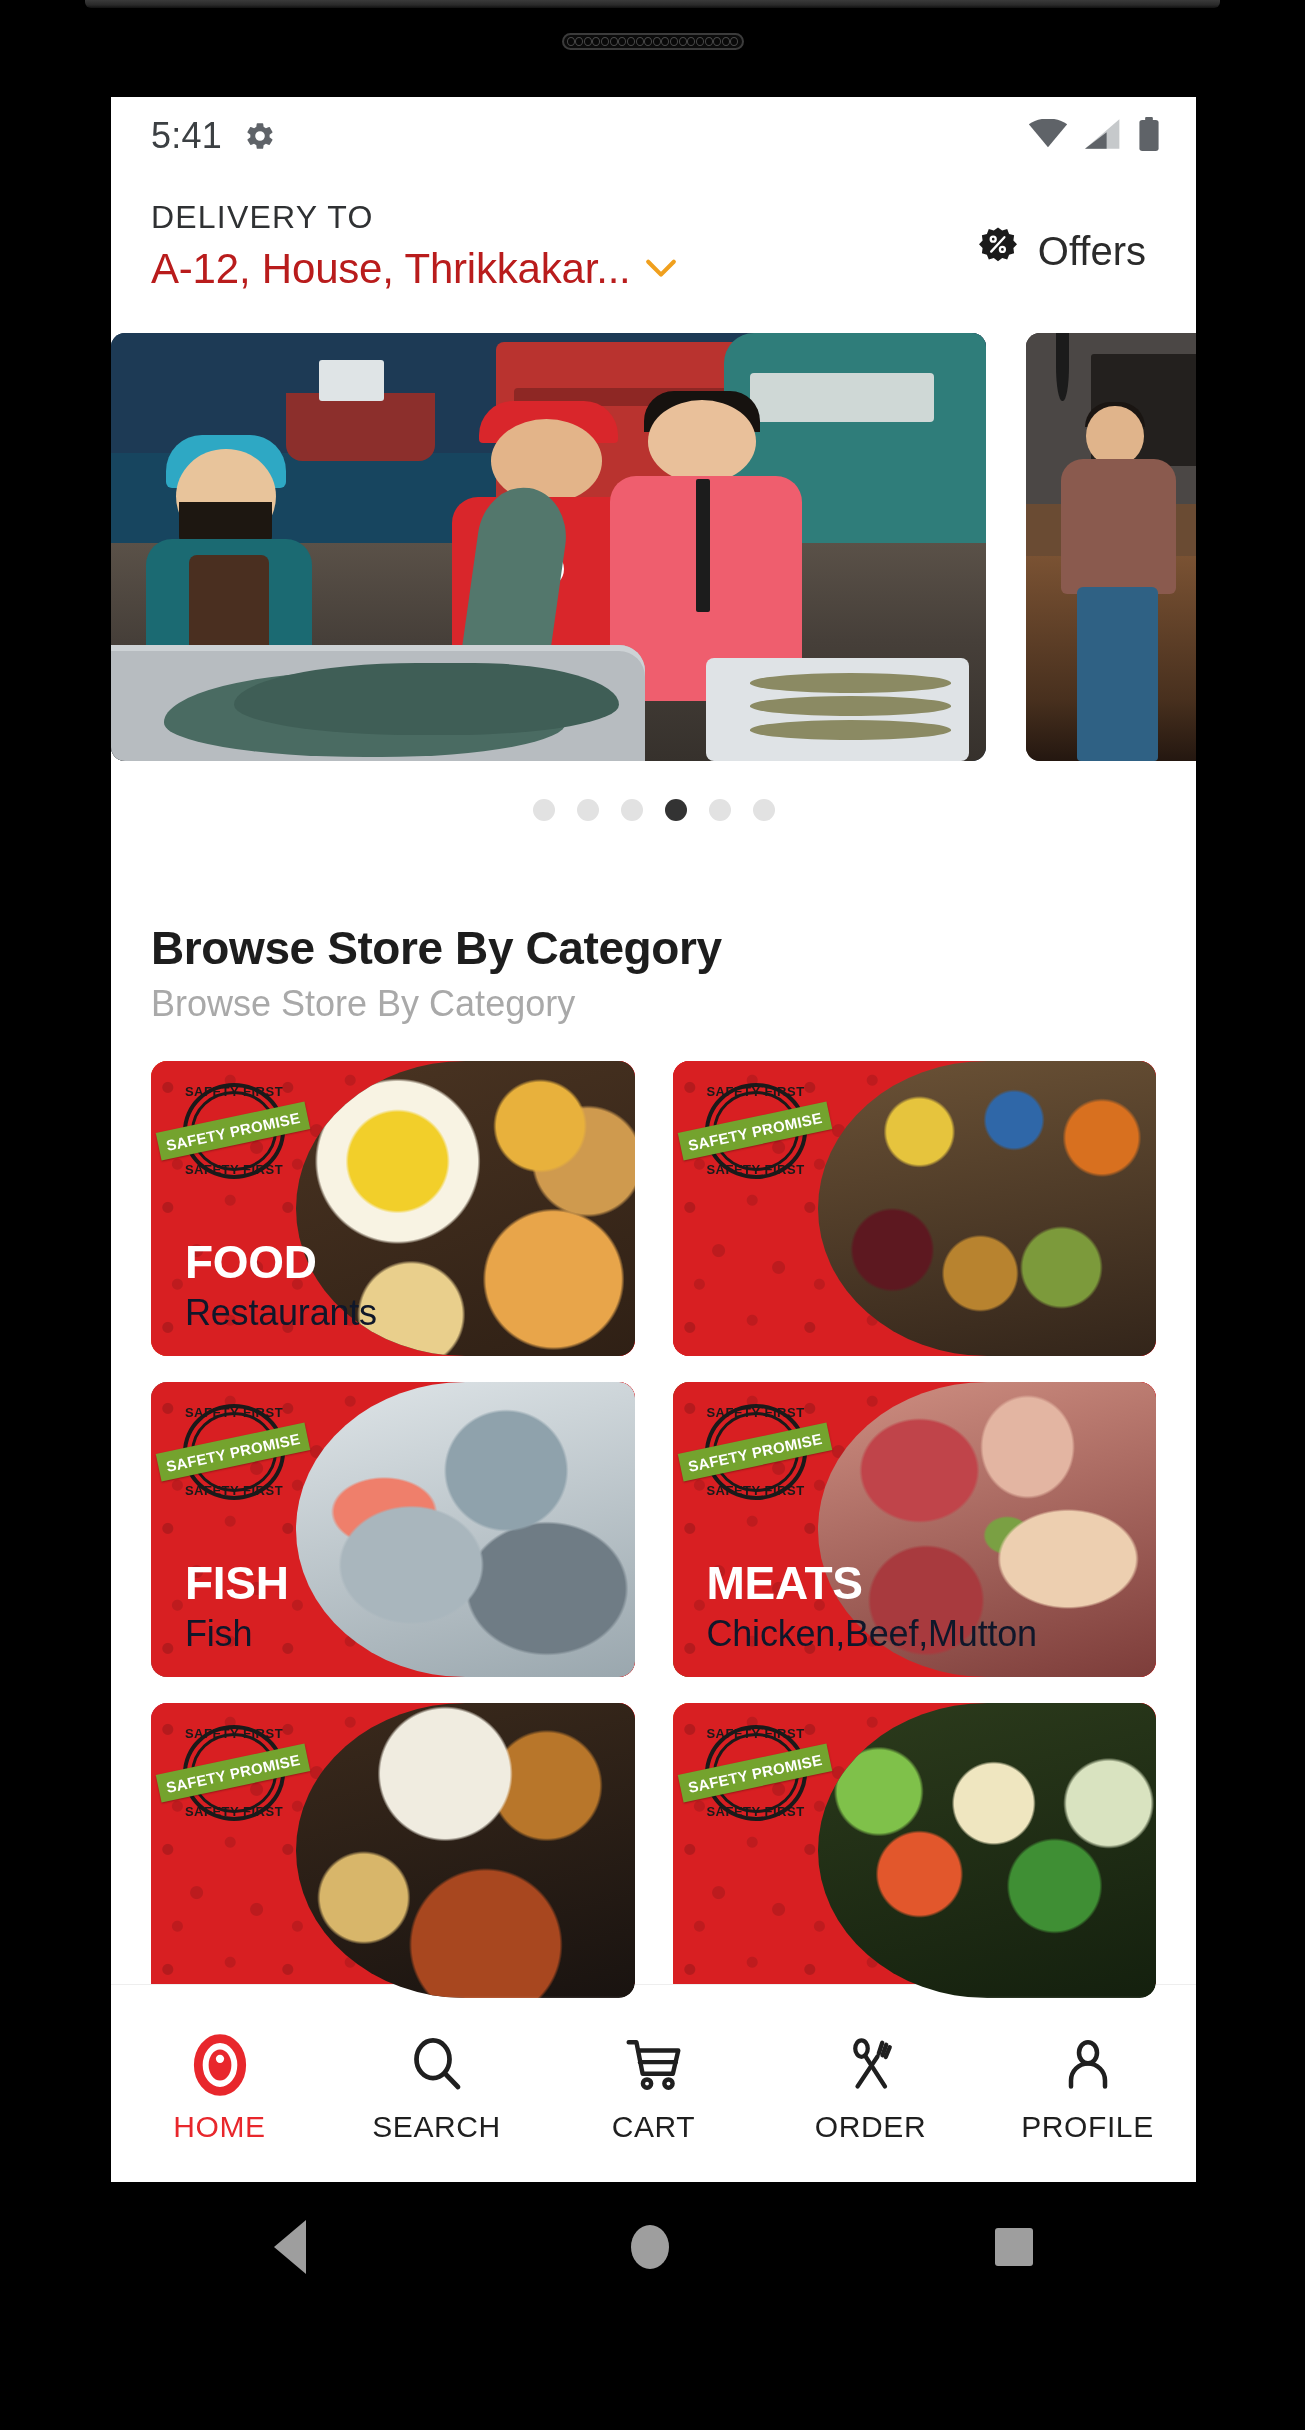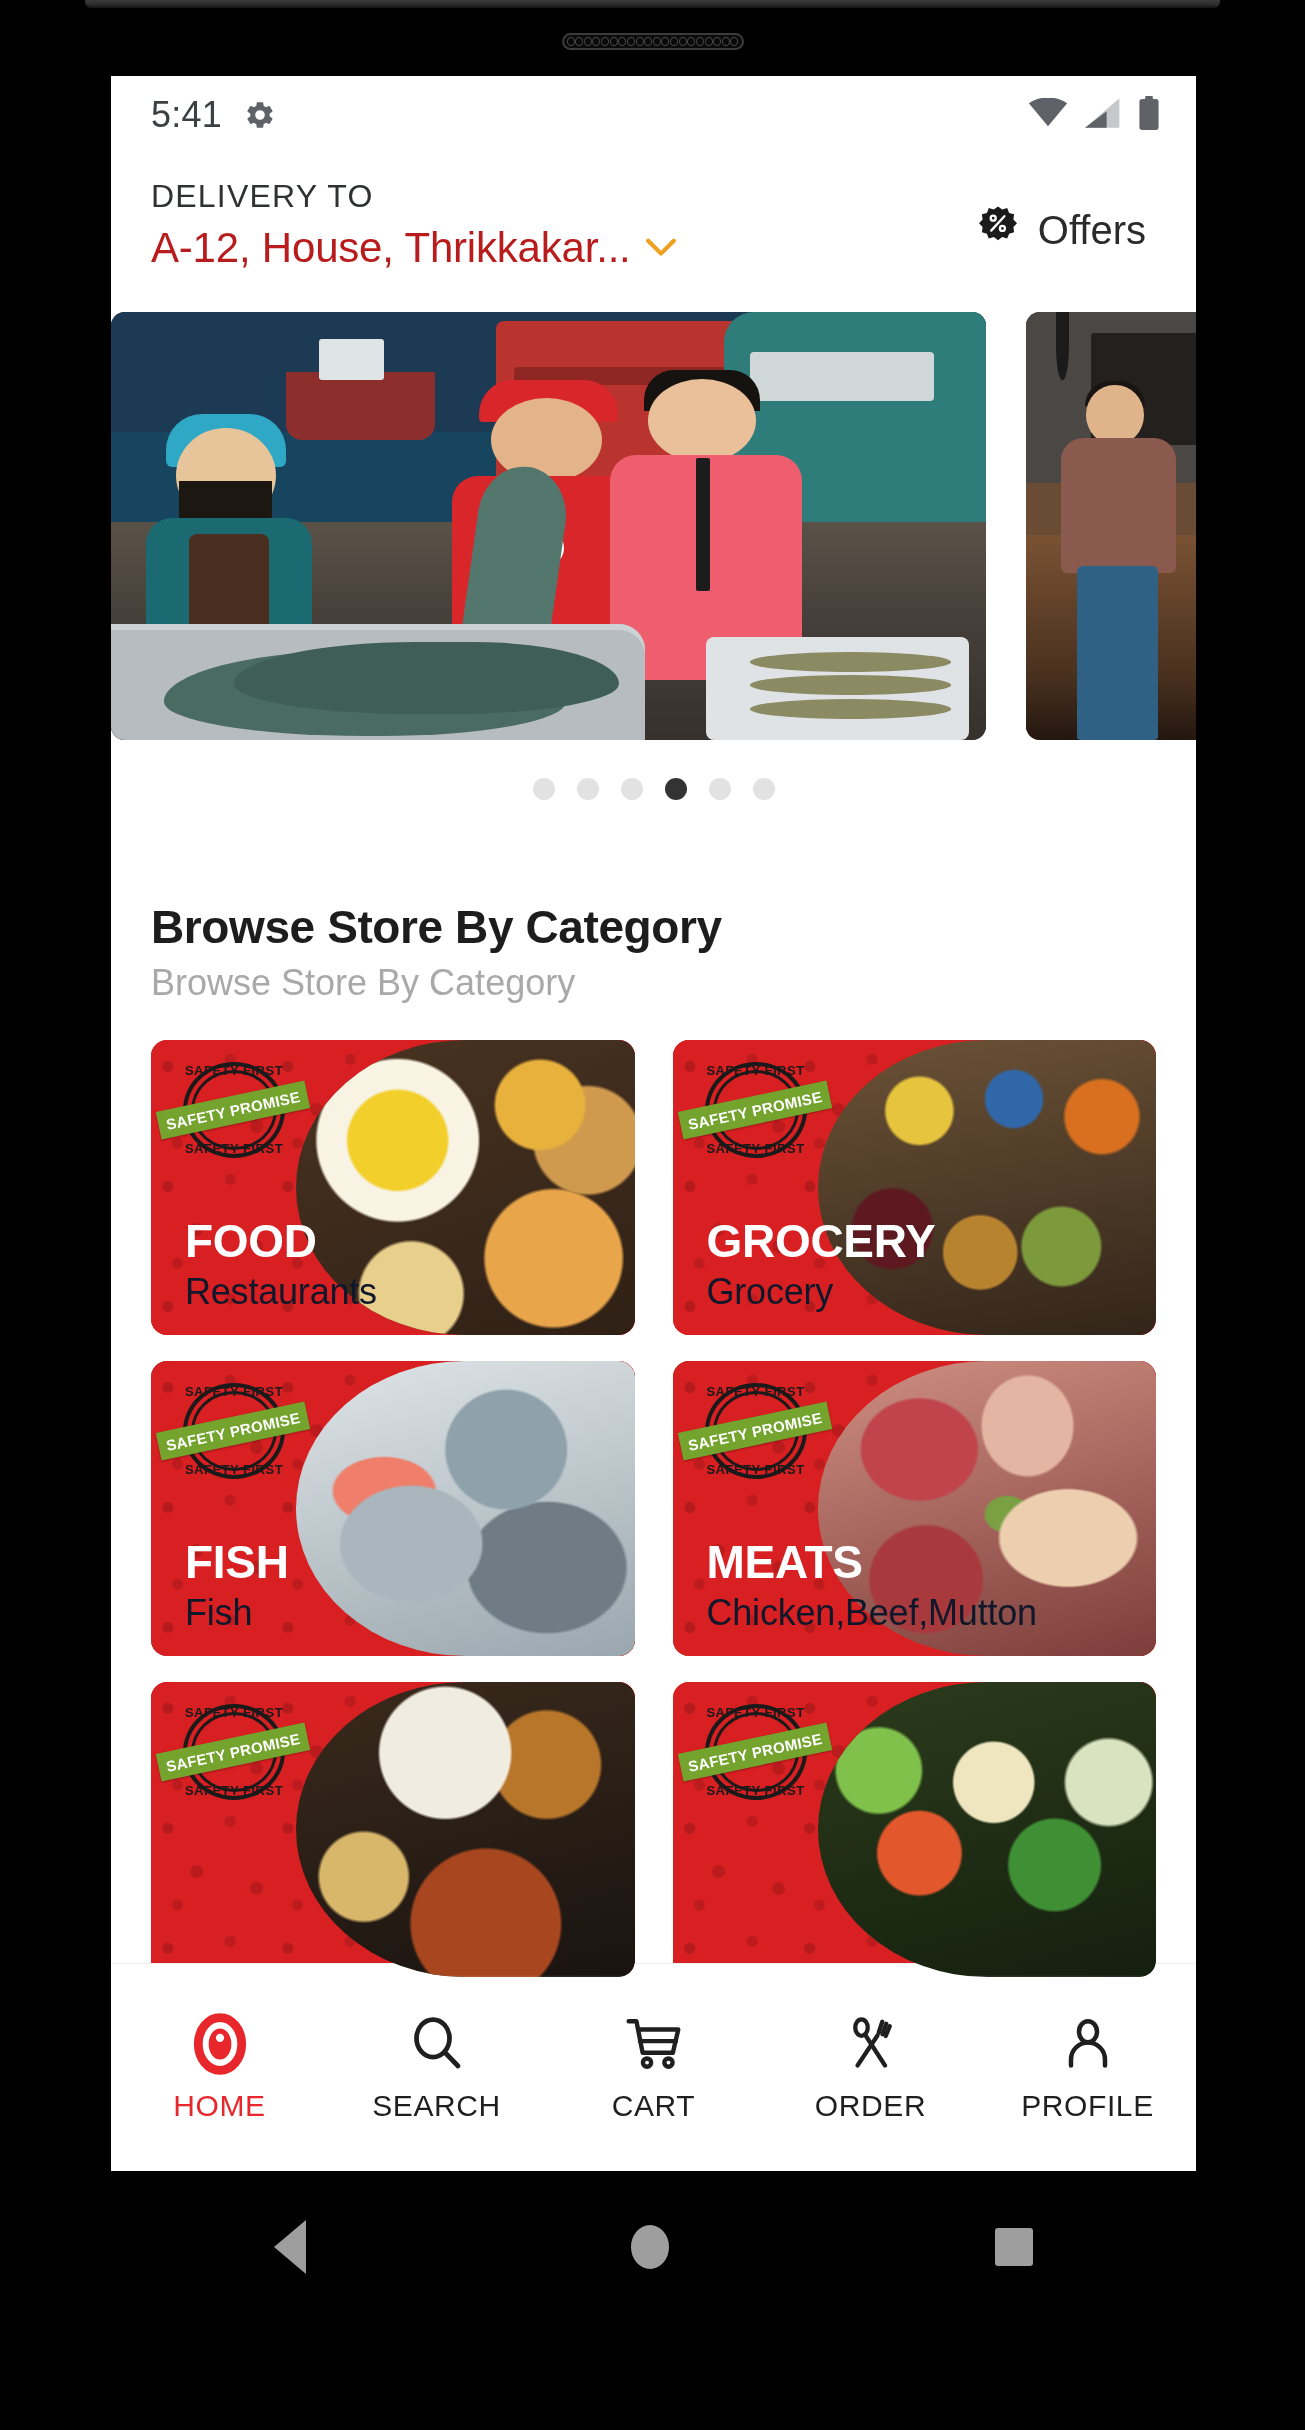--- a/index.html
+++ b/index.html
@@ -31,21 +31,21 @@
   }
   .speaker-grille i {
     display: block; width: 8px; height: 9px;
     border: 1px solid #4a4a4a; border-radius: 50%;
     background: #090909;
   }
 
   
   .screen {
     position: absolute;
-    left: 111px; top: 76px;
+    left: 111px; top: 97px;
     width: 1085px; height: 2095px;
     background: #ffffff;
     overflow: hidden;
   }
 
   
   .status-bar {
     height: 78px;
     display: flex; align-items: center;
     padding: 0 36px 0 40px;
@@ -620,24 +620,20 @@
             </div>
           <div class="safety-badge">
             <div class="sb-ring"></div>
               <div class="sb-ring2"></div>
             <div class="sb-top">SAFETY FIRST</div>
             <div class="sb-bot">SAFETY FIRST</div>
             <div class="sb-ribbon">
                 <span>SAFETY PROMISE</span>
               </div>
           </div>
-          <div class="cat-text">
-            <div class="cat-title">GROCERY</div>
-            <div class="cat-sub">Grocery</div>
-          </div>
         </div>
 
         <div class="cat-card">
           <div class="cat-corner" style="background:#2fc0b4"></div>
           <div class="cat-pattern"></div>
           <div class="cat-photo">
               <div class="ph ph-fish"></div>
             </div>
           <div class="safety-badge">
             <div class="sb-ring"></div>

